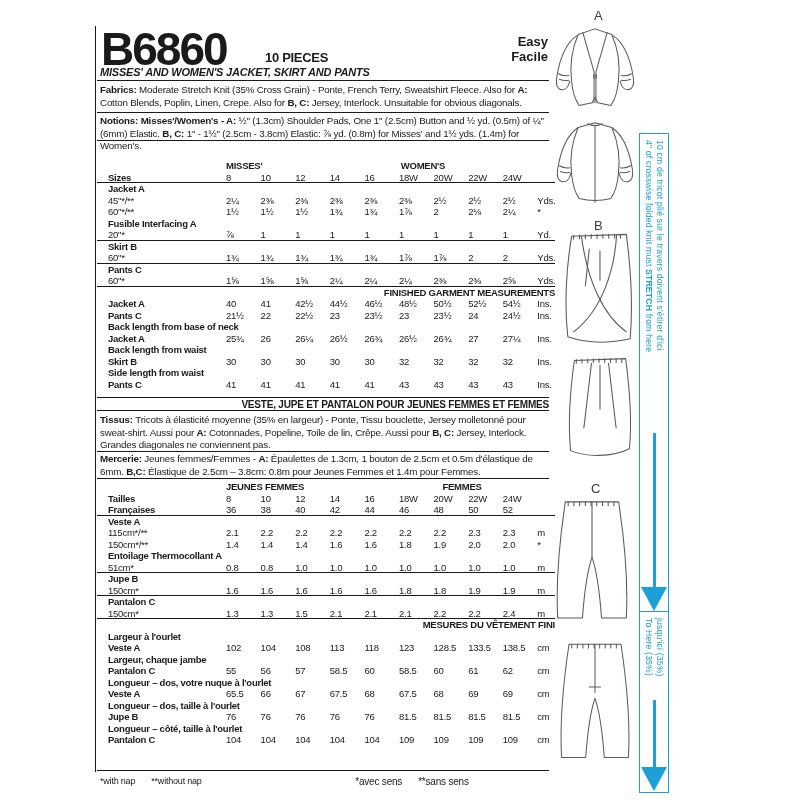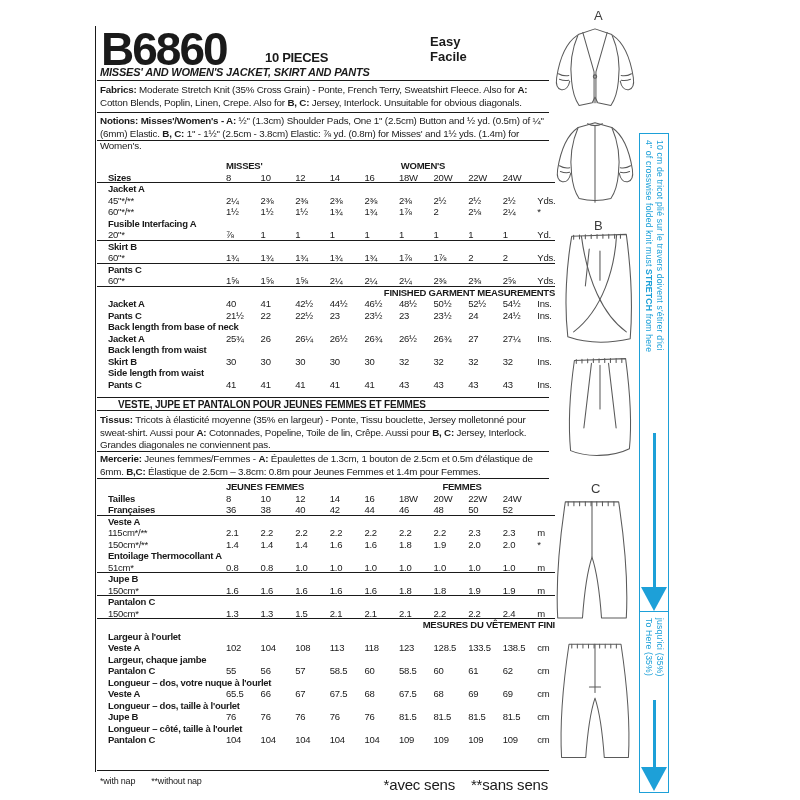--- a/index.html
+++ b/index.html
@@ -4,21 +4,21 @@
 <style>
   html,body{margin:0;padding:0;background:#ffffff;}
   #sheet{position:relative;width:800px;height:800px;background:#fff;overflow:hidden;
          font-family:"Liberation Sans",sans-serif;color:#1a1a1a;}
   .b{font-weight:bold;}
   .abs{position:absolute;}
 
   
   #brand{left:101px;top:22px;font-size:46px;font-weight:bold;letter-spacing:-2px;}
   #pieces{left:265px;top:50px;font-size:13px;font-weight:bold;letter-spacing:-0.3px;}
-  #difficulty{left:430px;top:34px;width:118px;font-size:13px;font-weight:bold;line-height:15px;}
+  #difficulty{left:430px;top:34px;width:118px;text-align:right;font-size:13px;font-weight:bold;line-height:15px;}
   #doc-title{left:100px;top:66px;font-size:11px;font-weight:bold;letter-spacing:-0.2px;font-style:italic;}
 
   
   .para{left:100px;width:448px;font-size:9.8px;line-height:12.6px;letter-spacing:-0.2px;}
   #fabrics{top:84px;}
   #notions{top:115px;}
   #tissus{top:414px;}
   #mercerie{top:453px;}
 
   .hline{left:97px;width:452px;height:1px;background:#1a1a1a;}
@@ -28,25 +28,25 @@
   .trow{display:flex;height:11.5px;line-height:11.5px;font-size:9.5px;letter-spacing:-0.25px;box-sizing:border-box;}
   .trow.rule{border-bottom:1.2px solid #1a1a1a;}
   .lbl{flex:0 0 118px;white-space:nowrap;overflow:visible;padding-left:11px;}
   .cell{flex:0 0 34.6px;white-space:nowrap;overflow:visible;}
   .unit{flex:0 0 30px;white-space:nowrap;}
   .trow.section .lbl{flex:1 1 auto;font-weight:bold;text-align:right;}
 
   
   #fr-band{left:97px;top:397px;width:452px;height:14px;line-height:13px;
            border-top:1.2px solid #1a1a1a;border-bottom:1.2px solid #1a1a1a;
-           font-size:10px;font-weight:bold;letter-spacing:-0.2px;padding-left:21px;box-sizing:border-box;}
+           font-size:10px;font-weight:bold;letter-spacing:-0.2px;padding-left:14px;box-sizing:border-box;text-align:right;}
 
   
   #footnote-en{left:100px;top:776px;font-size:9px;letter-spacing:-0.2px;}
-  #footnote-fr{left:300px;top:776px;width:248px;text-align:right;font-size:15px;letter-spacing:-0.2px;}
+  #footnote-fr{left:288px;top:776px;width:248px;text-align:center;font-size:10px;letter-spacing:-0.2px;}
   .gap{margin-left:16px;}
 
   
   #left-rule{left:95px;top:26px;width:1px;height:746px;background:#1a1a1a;}
 
   
   .sbox{box-sizing:border-box;border:1px solid #1da0d8;background:#fff;}
   #stretch-box{left:639px;top:133px;width:30px;height:479px;}
   #tohere-box{left:639px;top:611px;width:30px;height:182px;}
   .vtext{position:absolute;top:6px;left:3px;writing-mode:vertical-lr;

